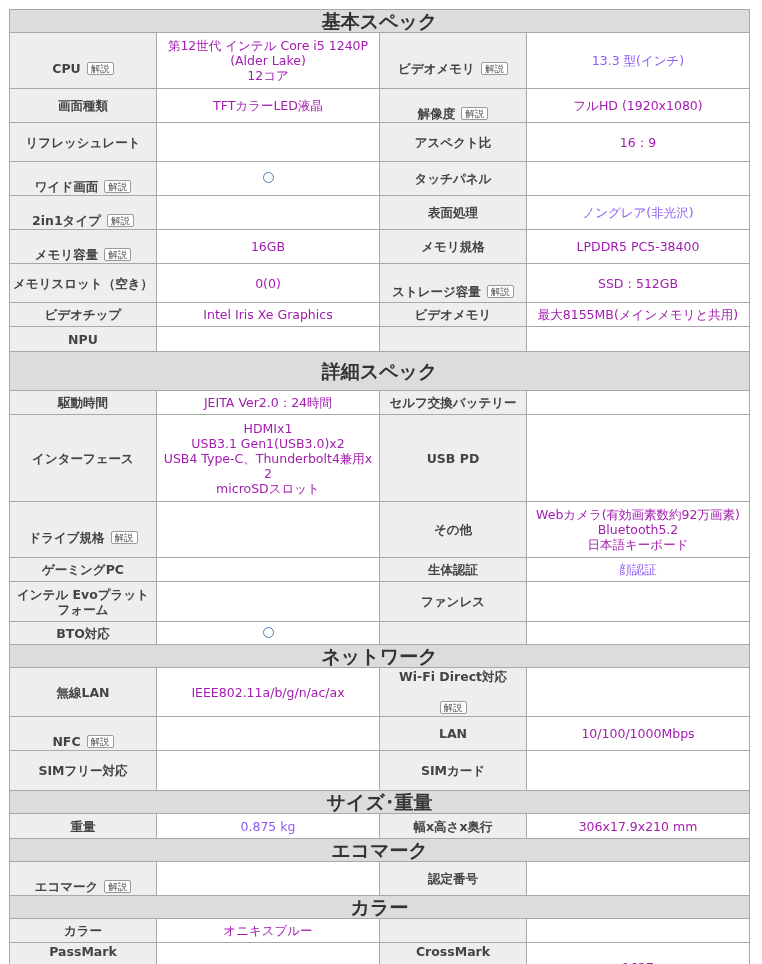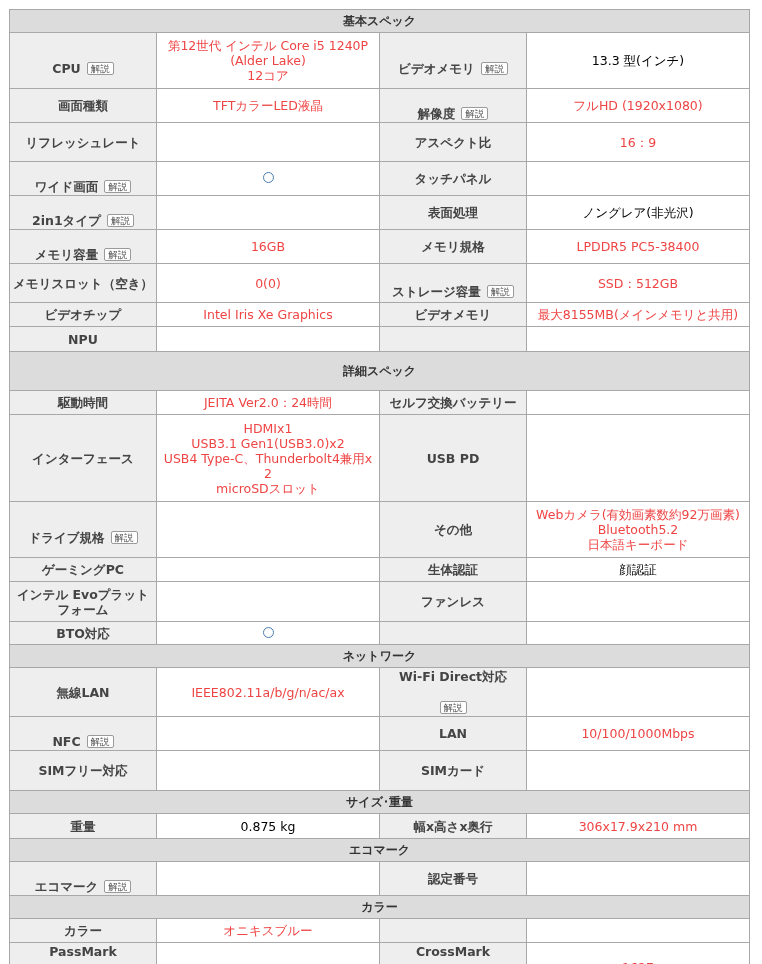--- a/index.html
+++ b/index.html
@@ -3,24 +3,24 @@
 <meta charset="utf-8">
 <style>
   html, body { margin: 0; padding: 0; background: #ffffff; }
   body { width: 762px; height: 964px; overflow: hidden; position: relative;
          font-family: "DejaVu Sans", "Liberation Sans", sans-serif; color: #333333; }
   table.spec { position: absolute; left: 9px; top: 9px; width: 740px; border-collapse: collapse;
                table-layout: fixed; font-size: 12.5px; }
   table.spec td, table.spec th { border: 1px solid #a8a8a8; text-align: center; vertical-align: middle;
                padding: 1px 3px; line-height: 15px; }
   col.c1 { width: 147px; } col.c2 { width: 223px; } col.c3 { width: 147px; } col.c4 { width: 223px; }
-  th.section { background: #dcdcdc; font-weight: bold; font-size: 12px; height: 20px; color: #333; }
+  th.section { background: #dcdcdc; font-weight: bold; font-size: 19px; height: 20px; color: #333; }
   td.lbl { background: #eeeeee; font-weight: bold; color: #444; }
-  td.val { background: #ffffff; color: #ef4444; white-space: pre-line; }
-  td.val.link { color: #000000; }
+  td.val { background: #ffffff; color: #a21caf; white-space: pre-line; }
+  td.val.link { color: #8b5cf6; }
   .badge { display: inline-block; border: 1px solid #9a9a9a; border-radius: 2px; font-size: 9.5px;
            font-weight: normal; line-height: 11px; padding: 0 3px; margin-left: 6px; color: #555;
            background: #fff; vertical-align: 1px; cursor: pointer; margin-top: 17px; }
   .badge.block { display: inline-block; margin-left: 0; }
   .circle { display: inline-block; width: 9px; height: 9px; border: 1px solid #4a7db0; border-radius: 50%; }
 </style>
 </head>
 <body>
 
 <table class="spec">

